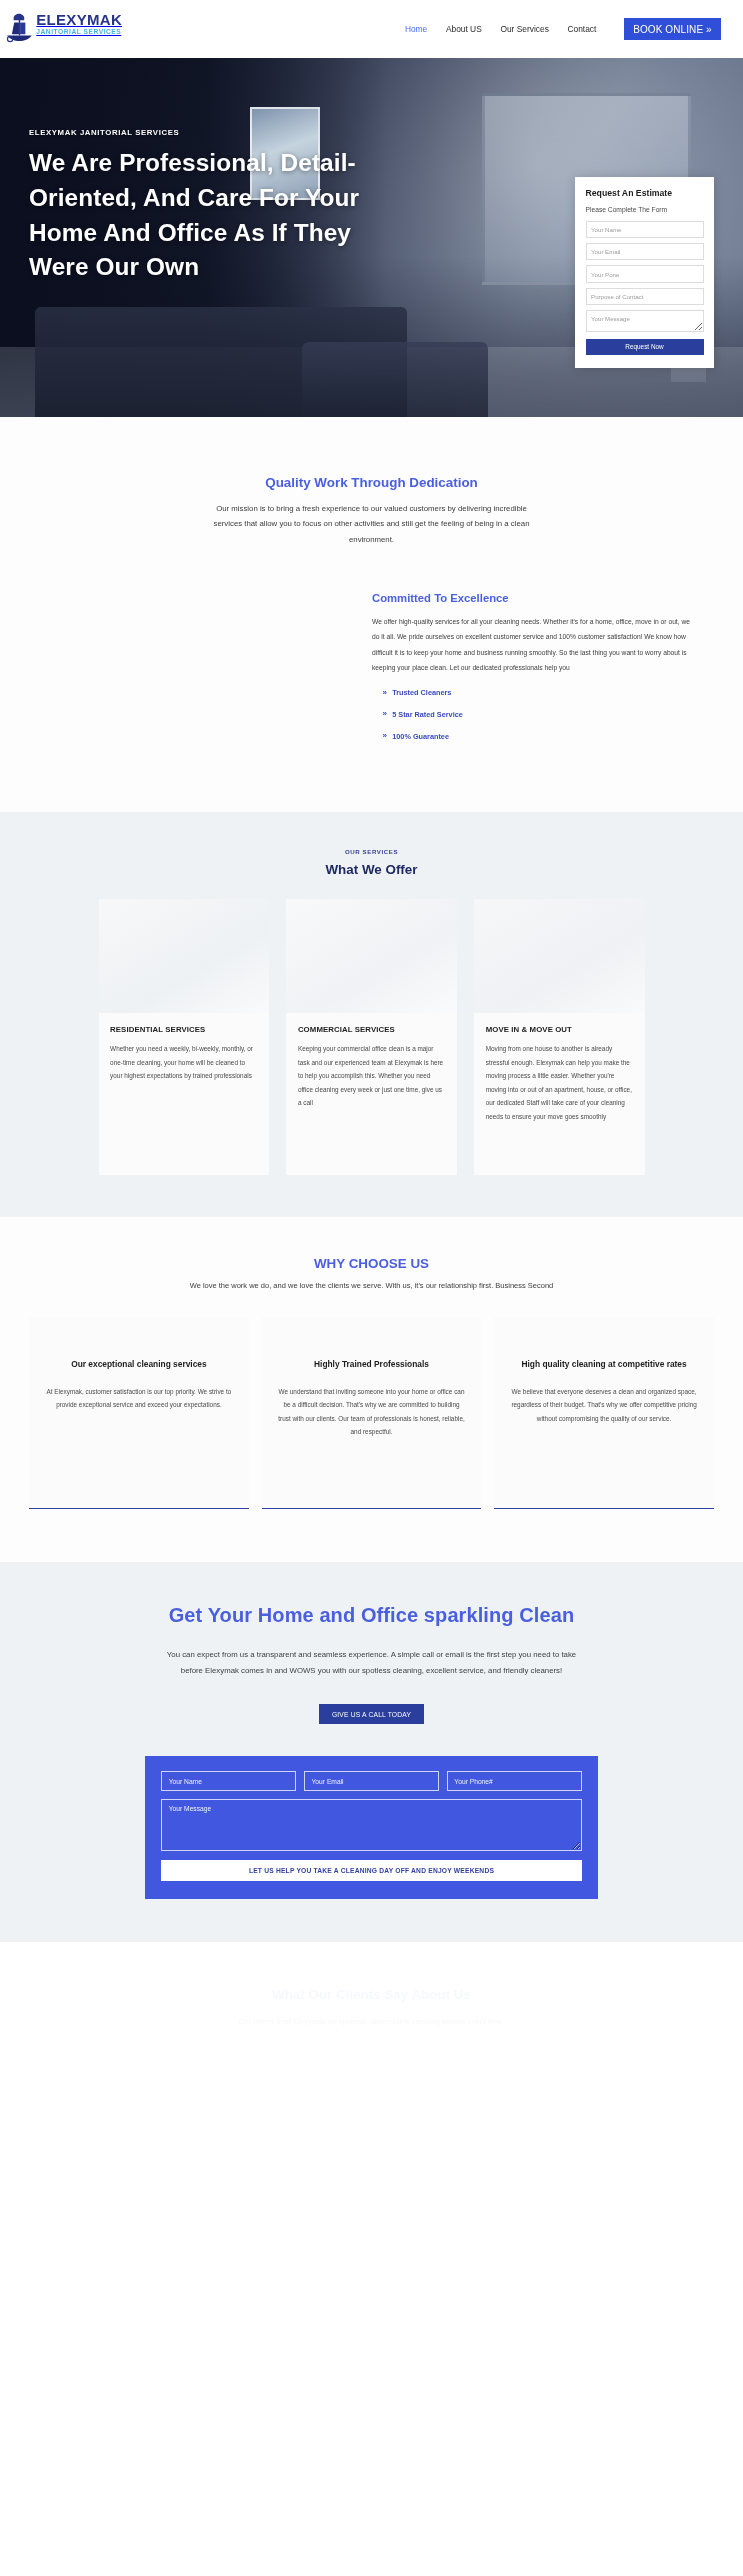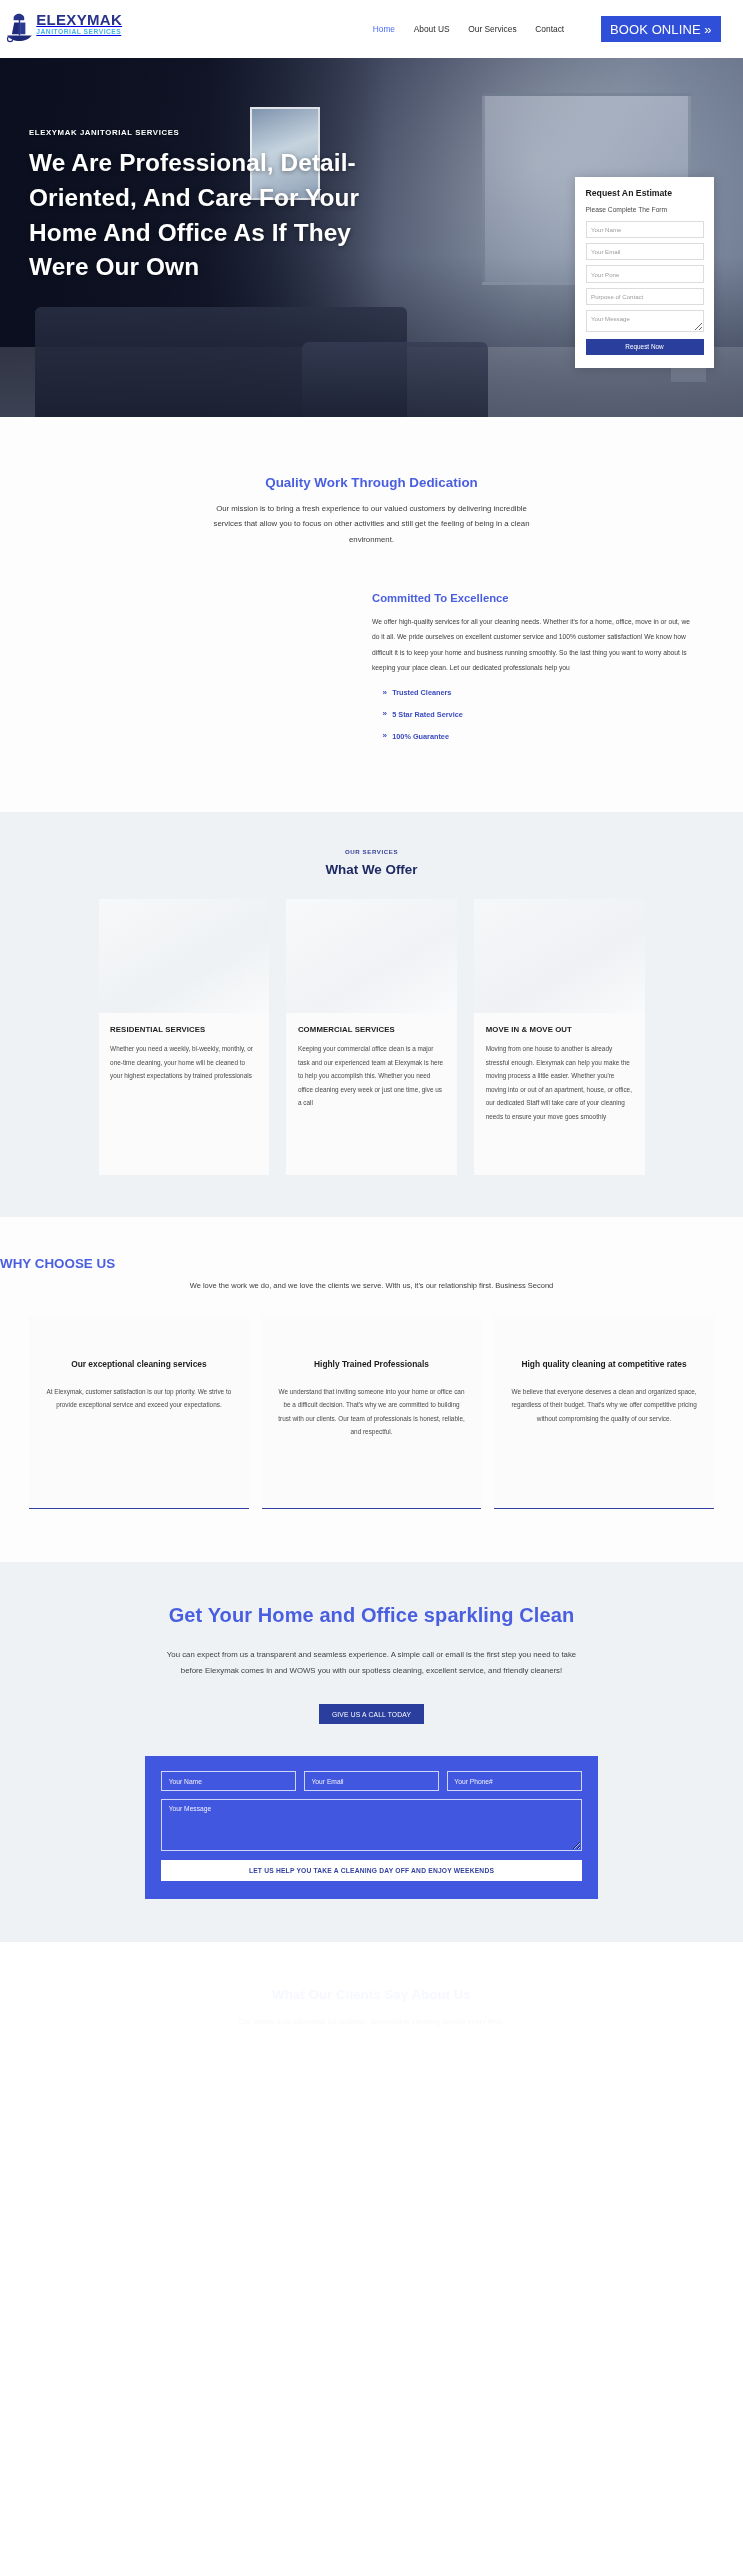--- a/index.html
+++ b/index.html
@@ -36,25 +36,25 @@
   }
   .main-nav { margin-left: auto; display: flex; align-items: center; gap: 16.3px; }
   .nav-link {
     font-size: 8.4px; color: #2b2b2b; text-decoration: none;
     padding: 3.5px 1.2px; white-space: nowrap;
   }
   .nav-link.active { color: #4a6cf7; }
   .book-btn {
     background: #2f4fd8;
     color: #fff;
-    font-size: 13px;
+    font-size: 10px;
     padding: 5.2px 9.3px;
     border: none;
     cursor: pointer;
-    margin-left: 19px;
+    margin-left: 10px;
     letter-spacing: 0.1px;
     white-space: nowrap;
   }
 
   
   .hero {
     position: relative;
     height: 359px;
     overflow: hidden;
     background: #4b5265;
@@ -249,21 +249,21 @@
     letter-spacing: 0.1px; margin-bottom: 8.1px;
   }
   .svc-body p { font-size: 6.4px; line-height: 2.1; color: #4a4a4a; }
 
   
   .why {
     background: #fdfdfd;
     padding: 39px 0 53px;
   }
   .why h2 {
-    text-align: left; color: #4a5fe0; font-size: 13.4px;
+    text-align: center; color: #4a5fe0; font-size: 13.4px;
     font-weight: 700; margin-bottom: 10.5px;
   }
   .why-sub {
     text-align: center; font-size: 7.5px; color: #3d3d3d; margin-bottom: 27px;
   }
   .why-cards { width: 743px; margin: 0 auto; padding: 0 29px; display: flex; gap: 12.8px; }
   .why-card {
     flex: 1 1 0;
     background: #fbfbfb;
     padding: 41px 15px 17.4px;

